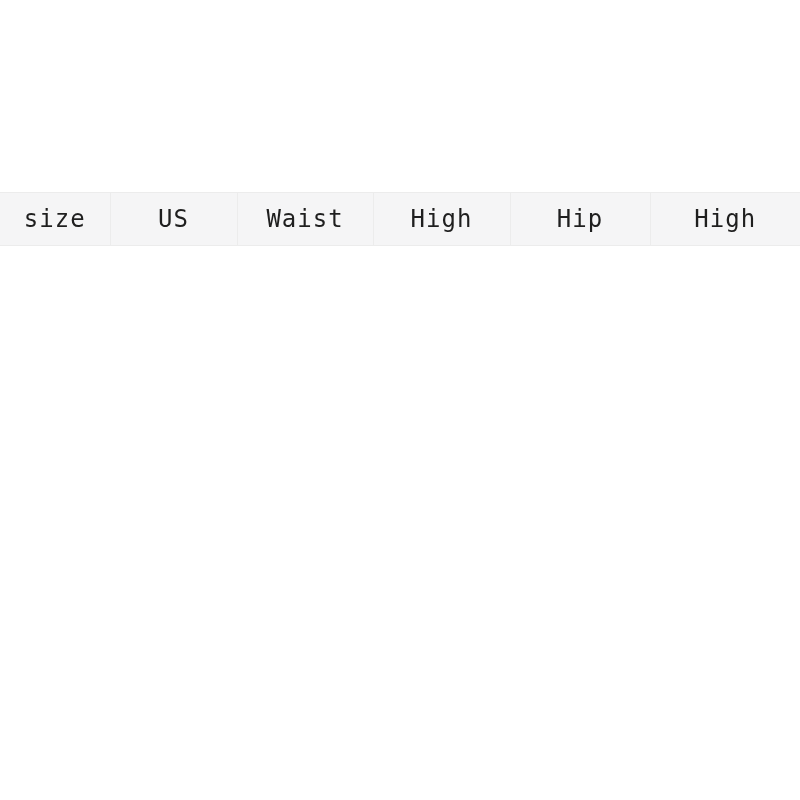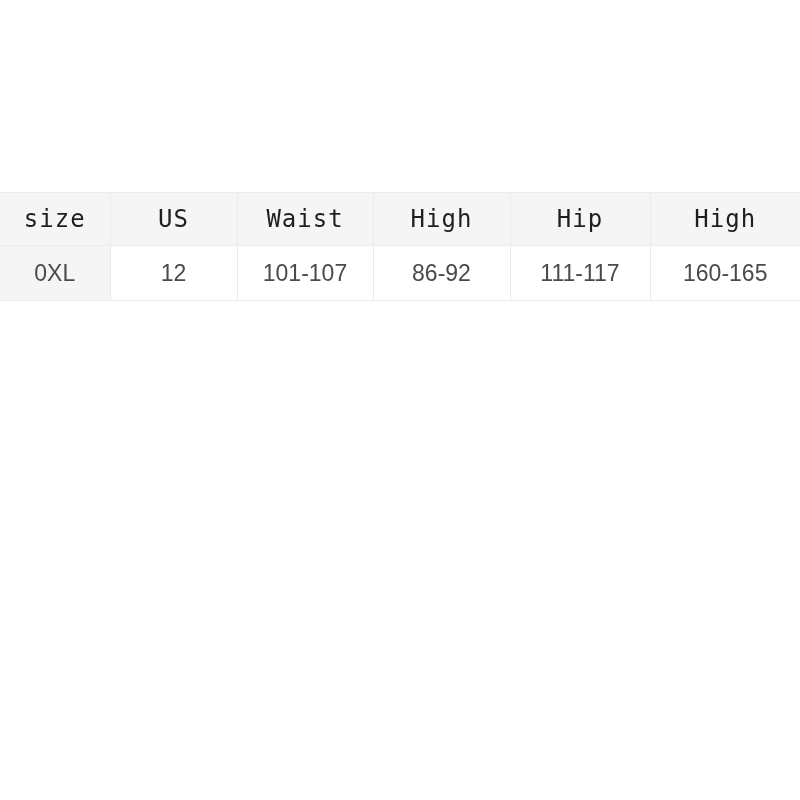--- a/index.html
+++ b/index.html
@@ -74,23 +74,15 @@
       <tr>
         <th>size</th>
         <th>US</th>
         <th>Waist</th>
         <th>High</th>
         <th>Hip</th>
         <th>High</th>
       </tr>
     </thead>
     <tbody>
-      <tr>
-        <th>0XL</th>
-        <td>12</td>
-        <td>101-107</td>
-        <td>86-92</td>
-        <td>111-117</td>
-        <td>160-165</td>
-      </tr>
     </tbody>
   </table>
 </div>
 
 </body></html>

